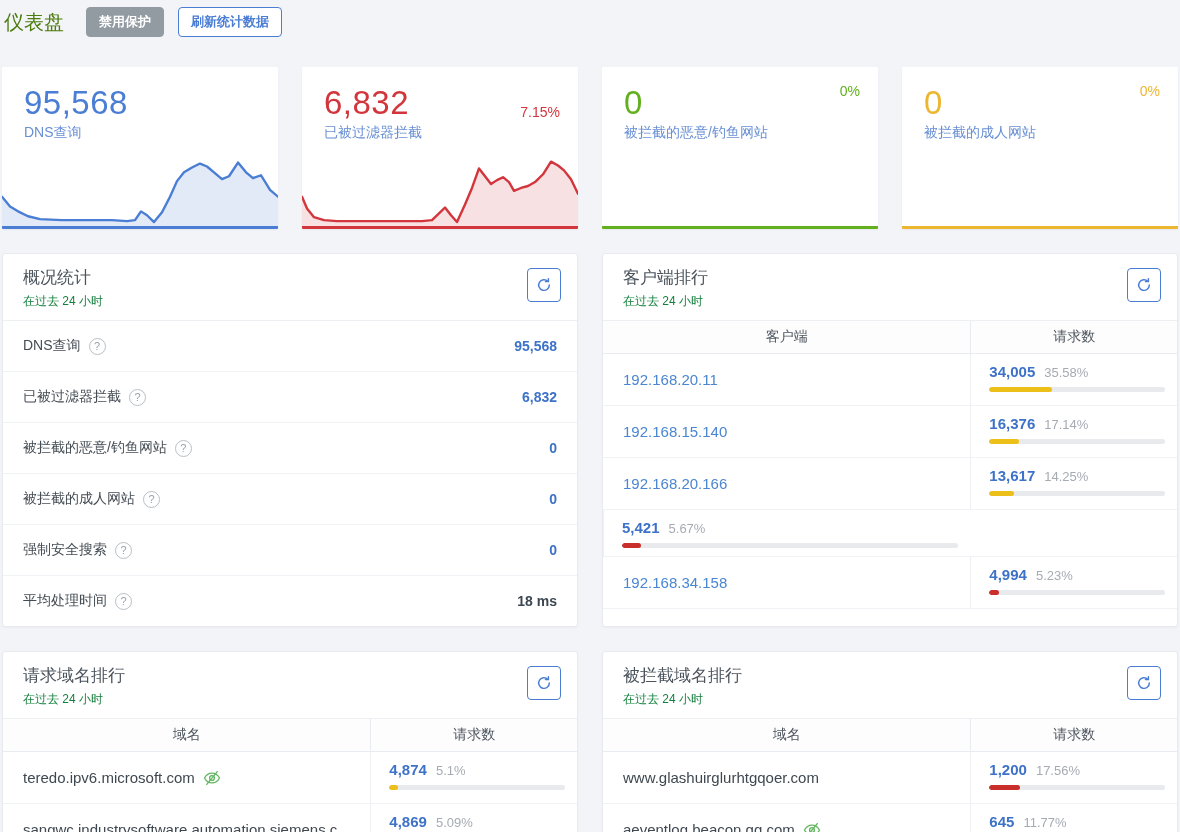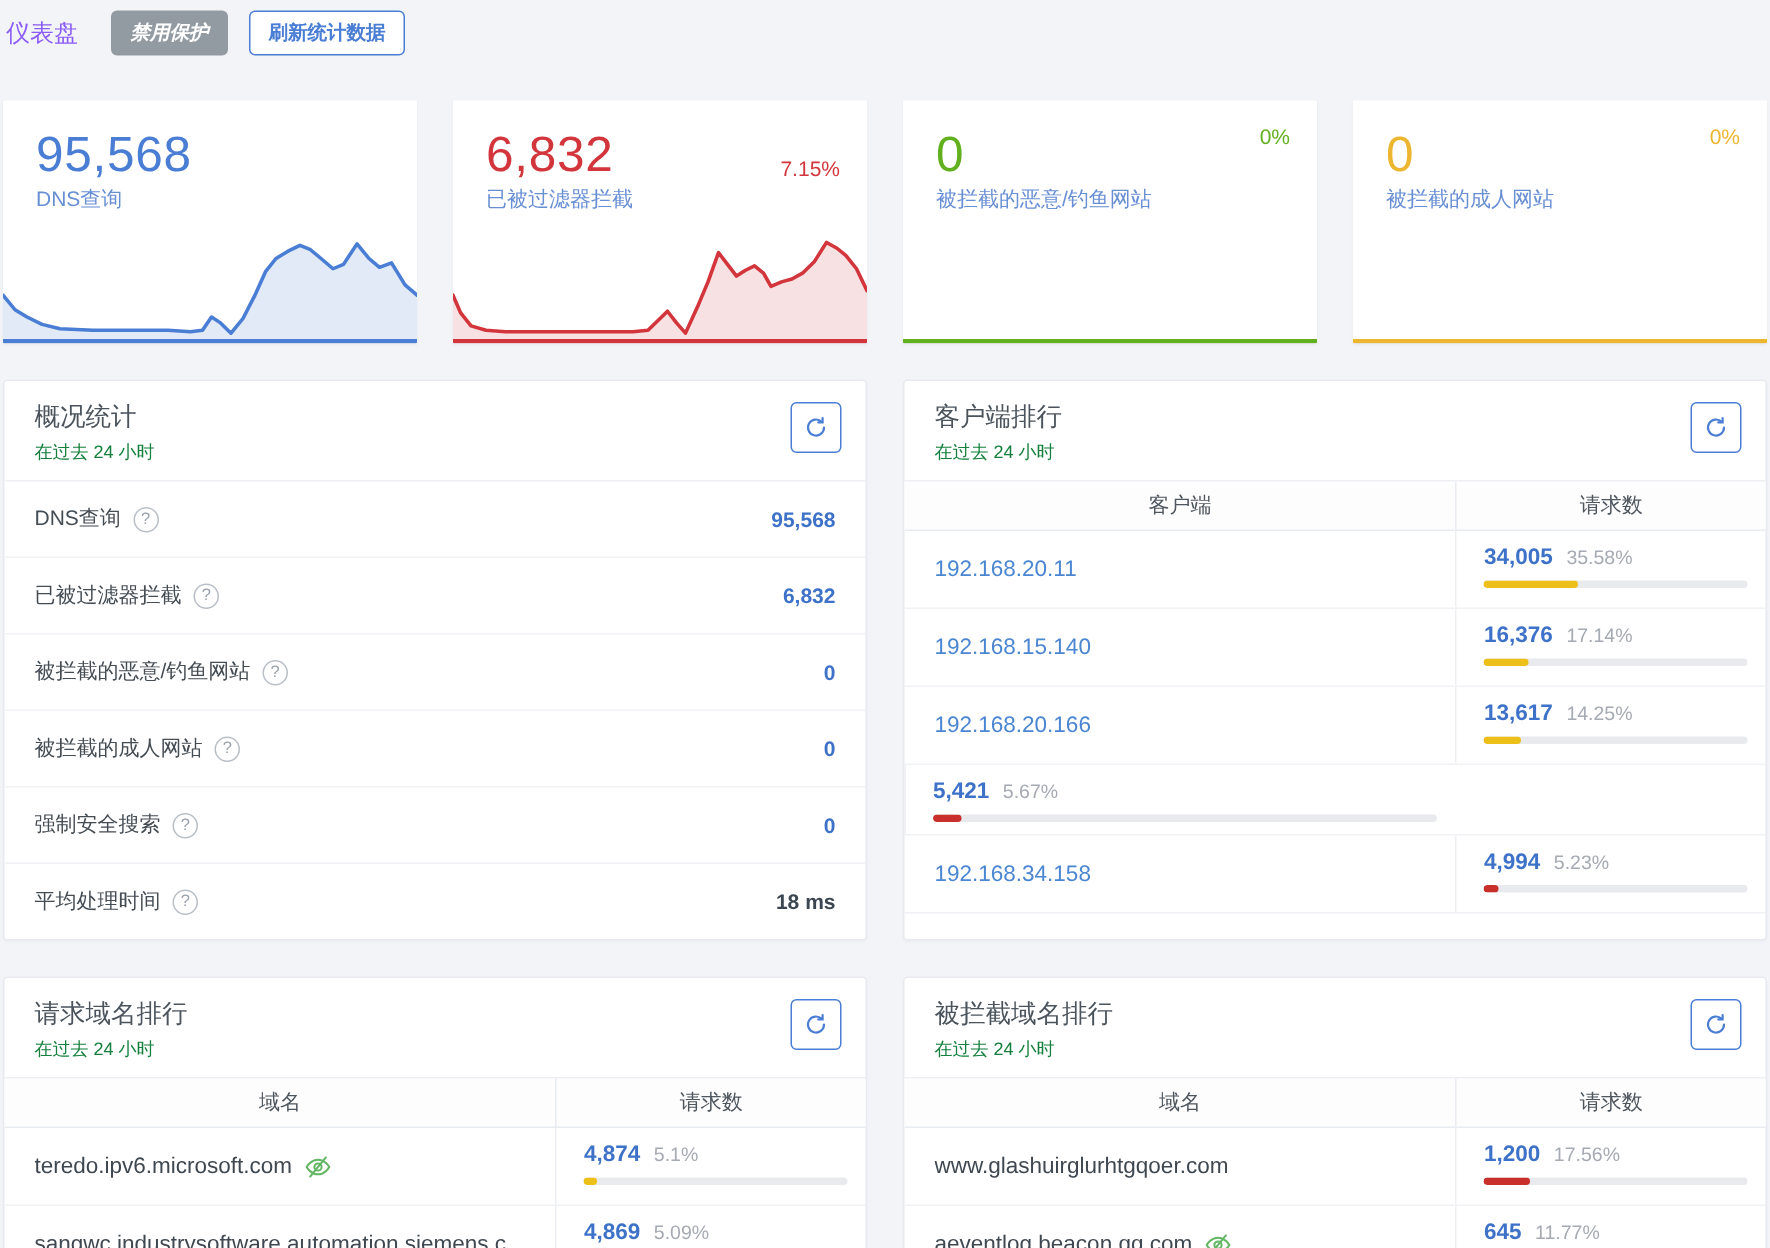--- a/index.html
+++ b/index.html
@@ -5,23 +5,23 @@
   * { margin:0; padding:0; box-sizing:border-box; }
   html,body { width:1180px; height:832px; overflow:hidden; }
   body {
     font-family:"Liberation Sans","DejaVu Sans",sans-serif;
     background:#f3f4f8; color:#454d54;
   }
   .page { padding:5px 2px 0 2px; }
 
   
   .top-header { display:flex; align-items:center; gap:14px; padding:2px 0 0 2px; }
-  .page-title { font-size:16px; font-weight:400; color:#8b5cf6; margin-right:8px; }
+  .page-title { font-size:20px; font-weight:400; color:#4d7c0f; margin-right:8px; }
   .btn { font-size:13px; border-radius:4px; padding:5px 12px; cursor:pointer; border:1px solid transparent; font-family:inherit; }
-  .btn-gray { background:#939ba2; color:#fff; border-color:#939ba2; font-weight:bold;font-style:italic; }
+  .btn-gray { background:#939ba2; color:#fff; border-color:#939ba2; font-weight:bold; }
   .btn-outline { background:#fff; color:#4a7dd4; border-color:#4a7dd4; font-weight:bold; }
 
   
   .cards { display:grid; grid-template-columns:repeat(4,1fr); gap:24px; margin-top:30px; }
   .card {
     position:relative; background:#fff; height:162px; overflow:hidden;
     border-bottom:3px solid #ccc; border-radius:1px;
     box-shadow:0 1px 2px rgba(40,50,70,.06);
   }
   .card-value { font-size:33px; font-weight:400; margin:17px 0 2px 22px; letter-spacing:.5px; }

